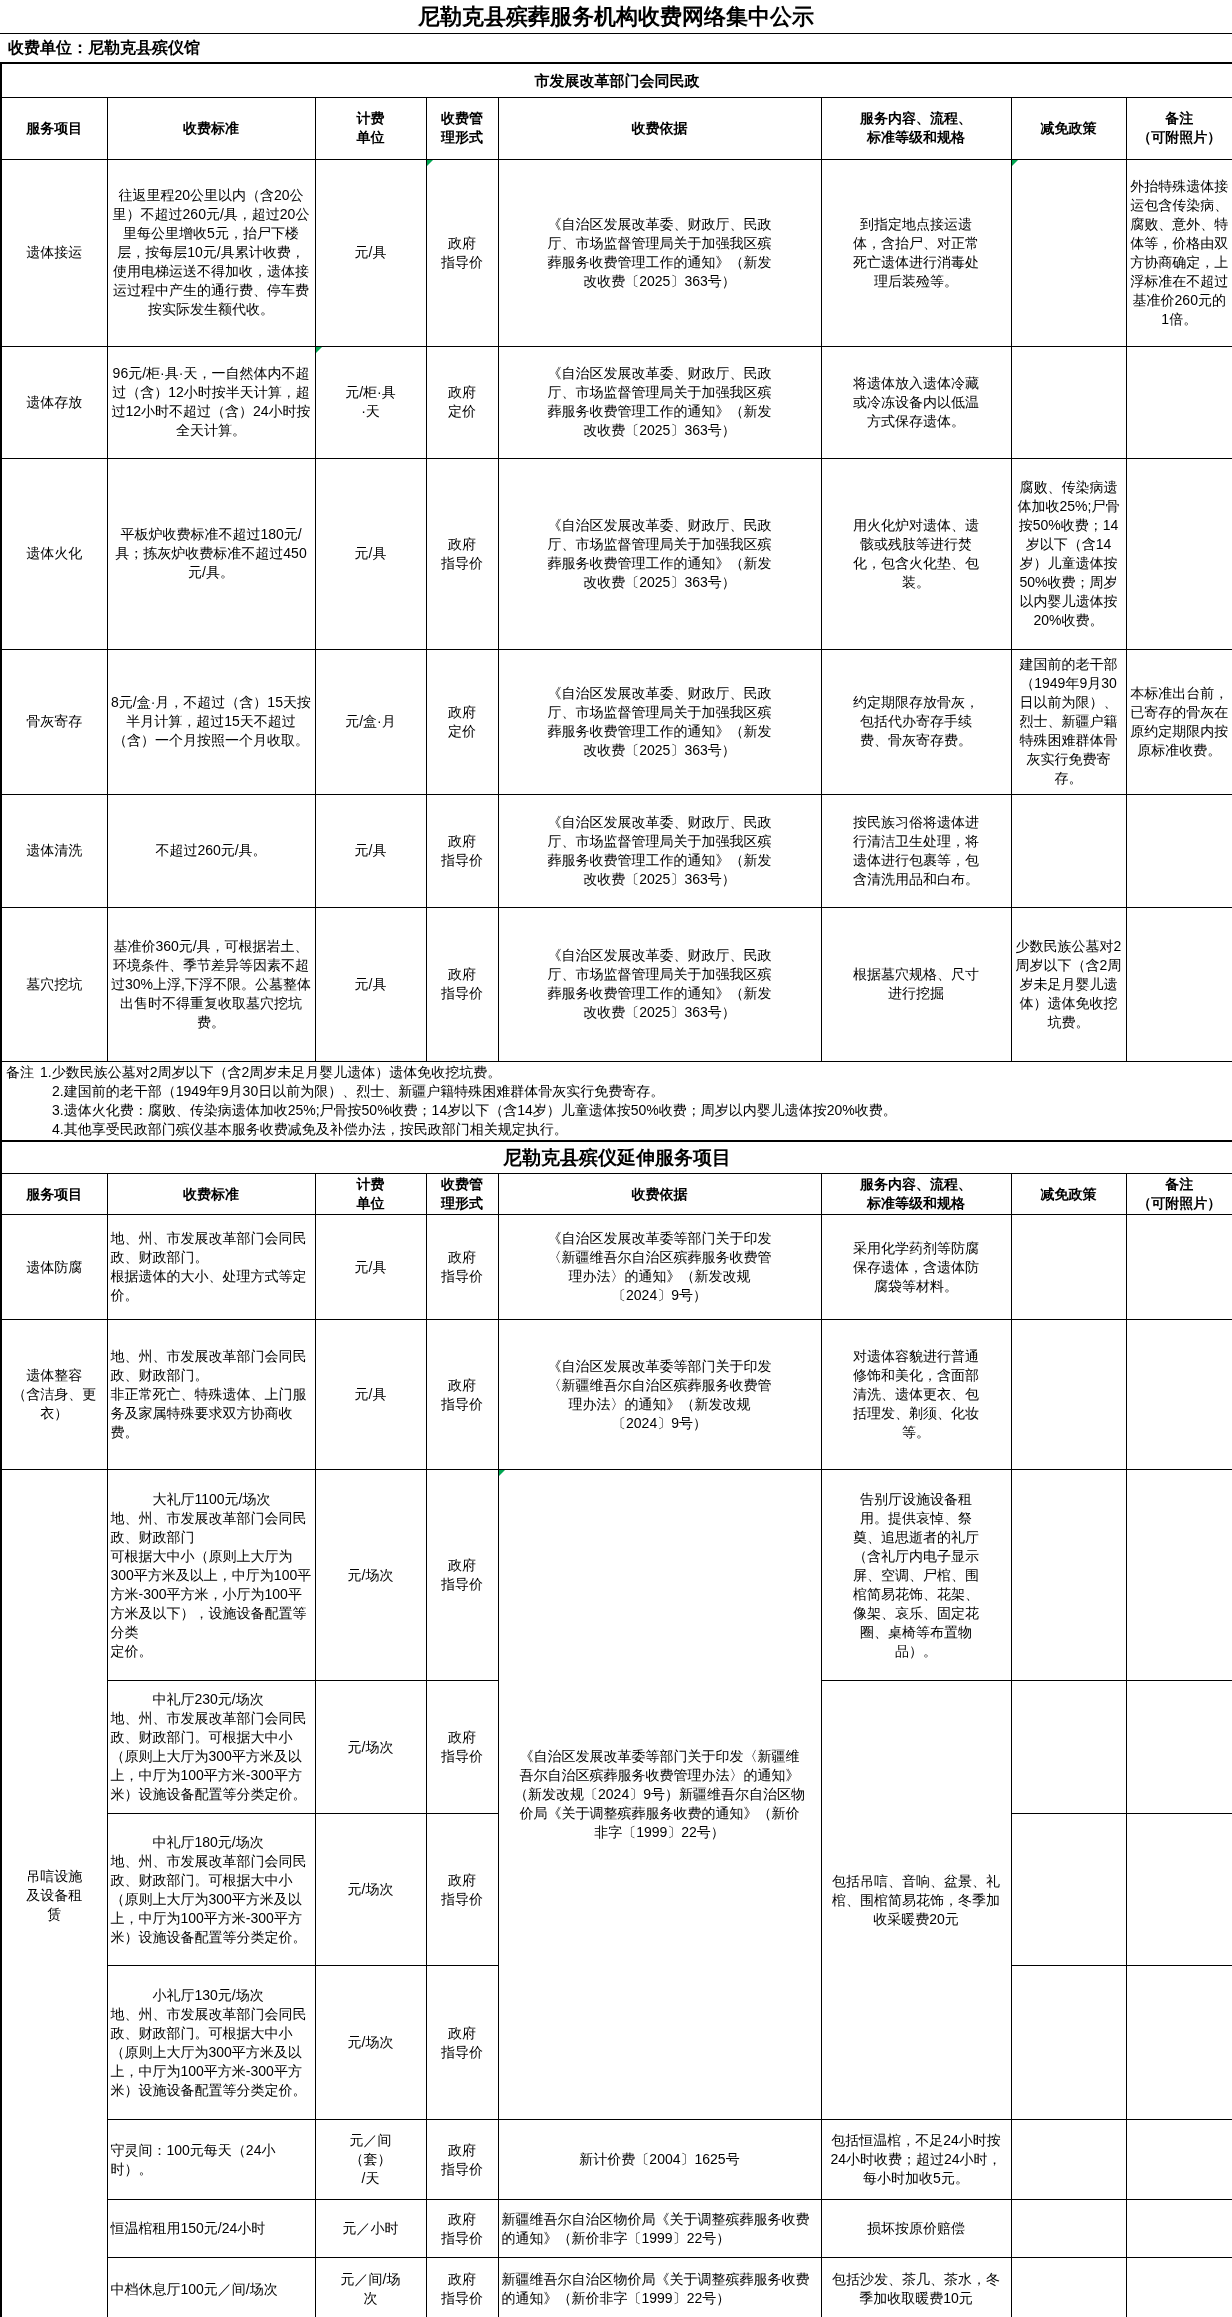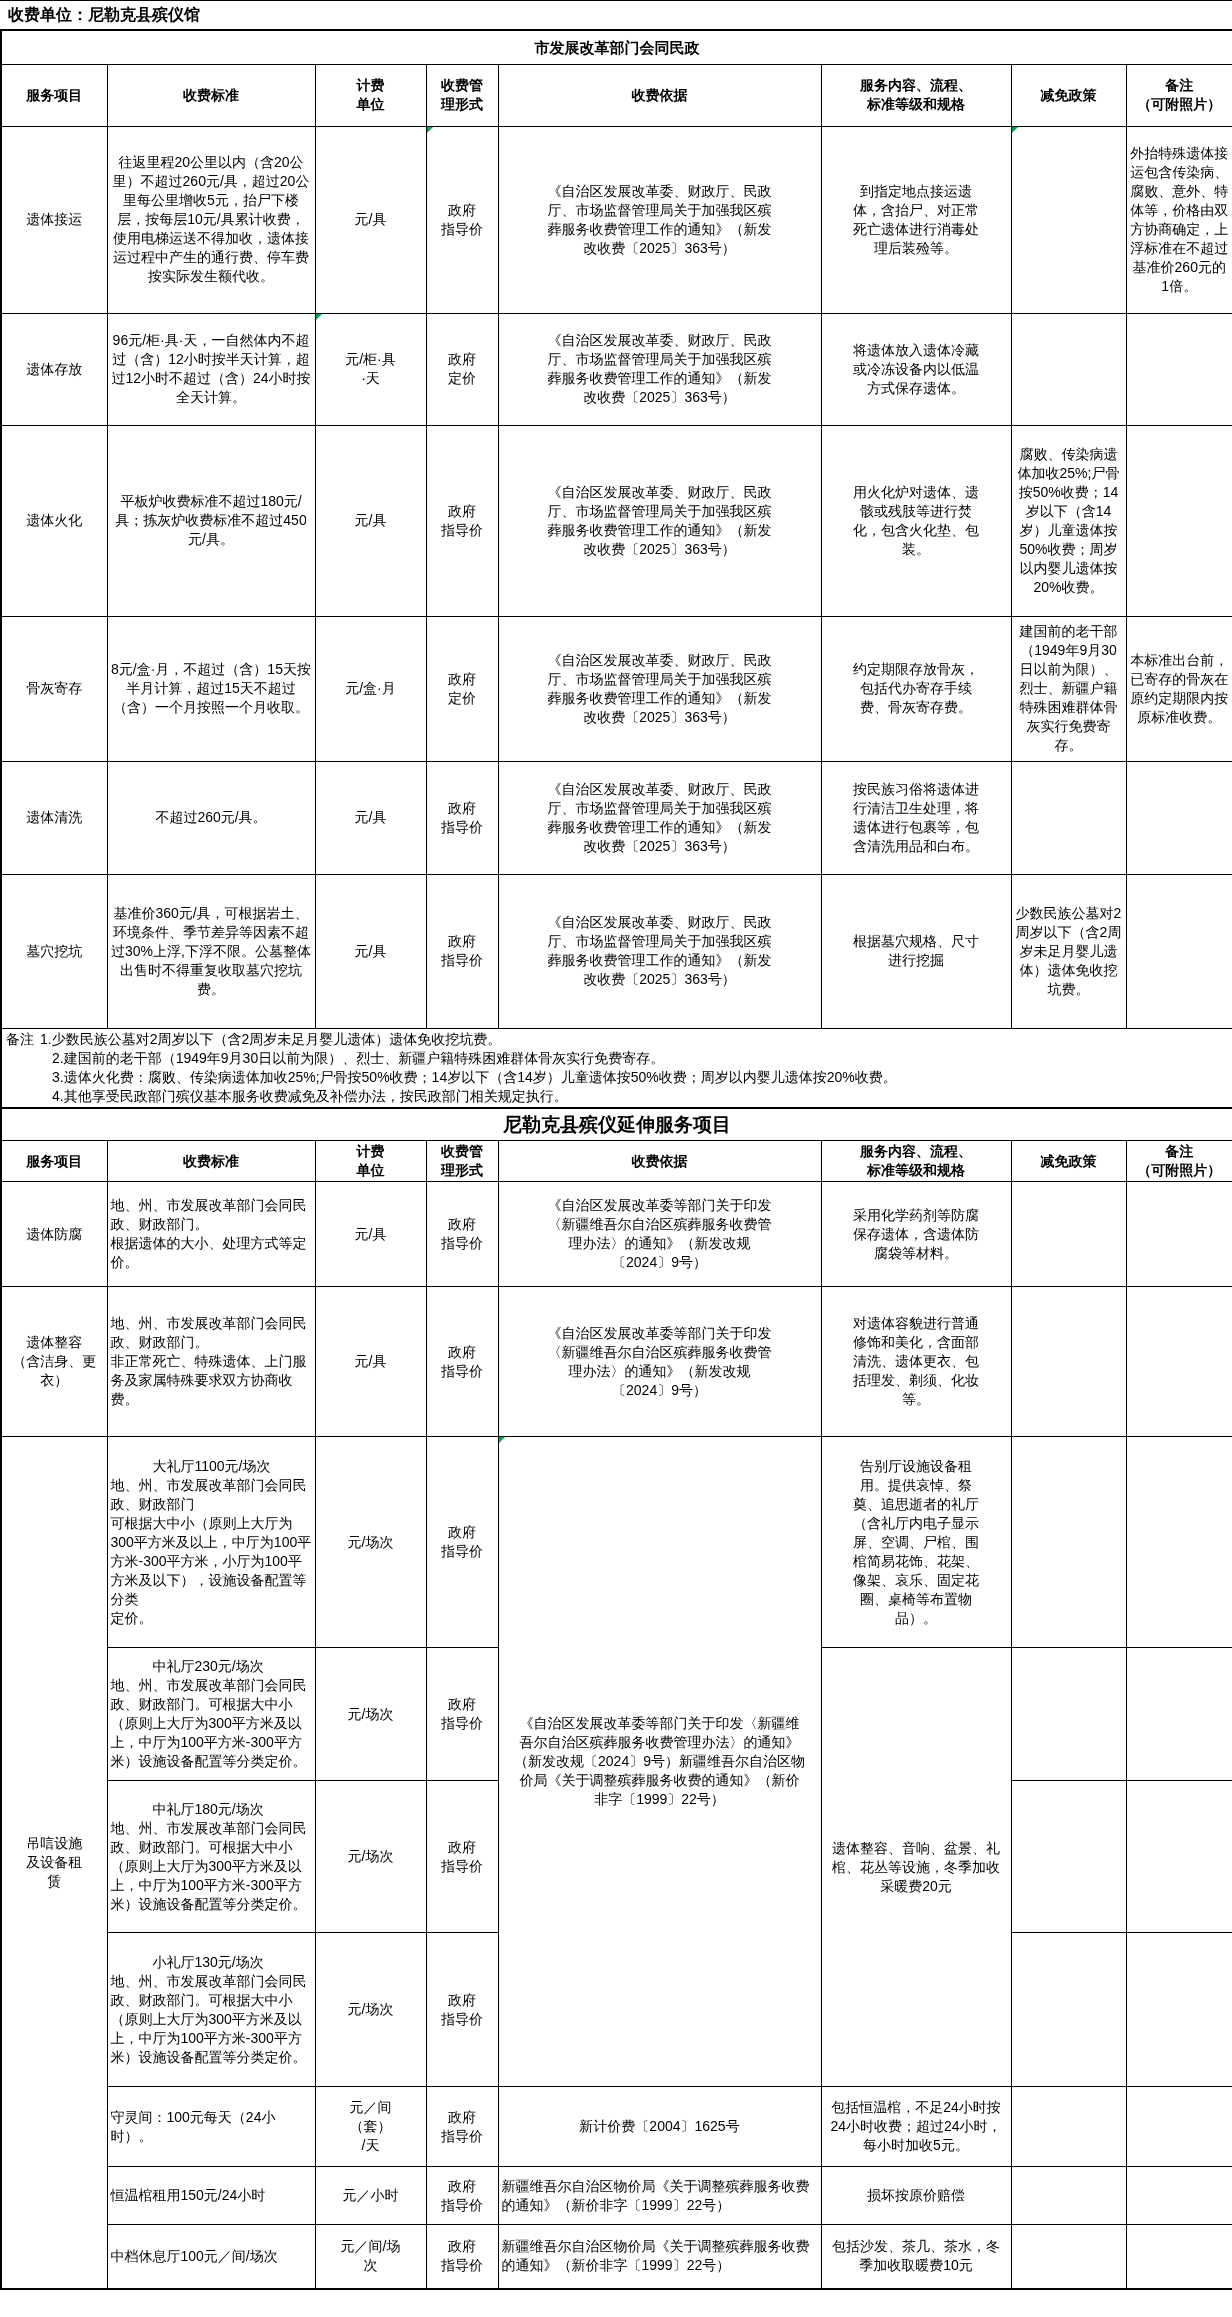--- a/index.html
+++ b/index.html
@@ -37,20 +37,21 @@
     line-height:19px; padding:1px 4px; }
   .fn-row { display:flex; }
   .fn-label { white-space:nowrap; margin-right:6px; }
   .fn-indent { padding-left:46px; }
 </style>
 </head>
 <body>
 
 <div class="page">
 
+  <div class="main-title">尼勒克县殡葬服务机构收费网络集中公示</div>
   <div class="unit-bar">收费单位：尼勒克县殡仪馆</div>
 
   <table class="t1">
     <colgroup>
       <col style="width:106px">
         <col style="width:208px">
         <col style="width:111px">
         <col style="width:72px">
       <col style="width:323px">
         <col style="width:190px">
@@ -282,21 +283,21 @@
       <td></td>
     </tr>
 
     <tr style="height:133px">
       <td class="pre left ind">中礼厅230元/场次
 地、州、市发展改革部门会同民政、财政部门。可根据大中小（原则上大厅为300平方米及以上，中厅为100平方米-300平方米）设施设备配置等分类定价。</td>
       <td class="pre">元/场次</td>
       <td class="pre">政府
 指导价</td>
       <td rowspan="3">
-            <div class="wrap w175">遗体整容、音响、盆景、礼棺、花丛等设施，冬季加收采暖费20元</div>
+            <div class="wrap w175">包括吊唁、音响、盆景、礼棺、围棺简易花饰，冬季加收采暖费20元</div>
           </td>
       <td></td>
       <td></td>
     </tr>
 
     <tr style="height:152px">
       <td class="pre left ind">中礼厅180元/场次
 地、州、市发展改革部门会同民政、财政部门。可根据大中小（原则上大厅为300平方米及以上，中厅为100平方米-300平方米）设施设备配置等分类定价。</td>
       <td class="pre">元/场次</td>
       <td class="pre">政府

